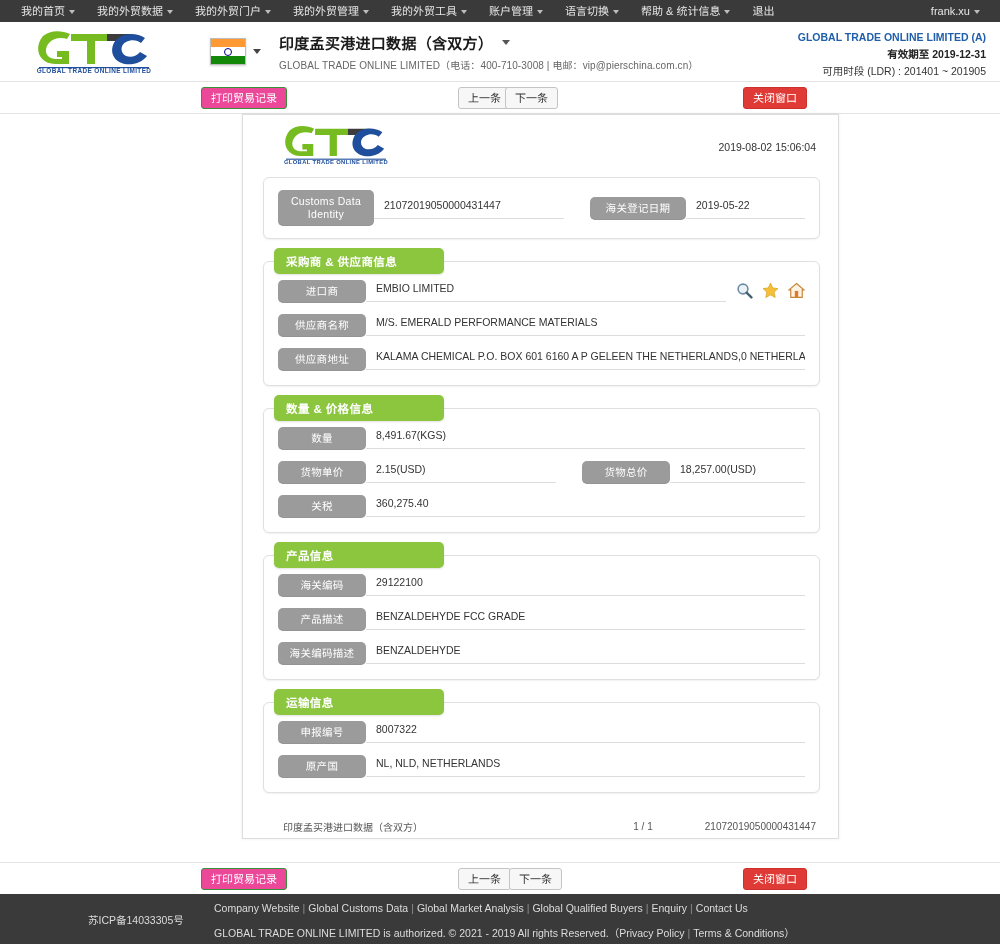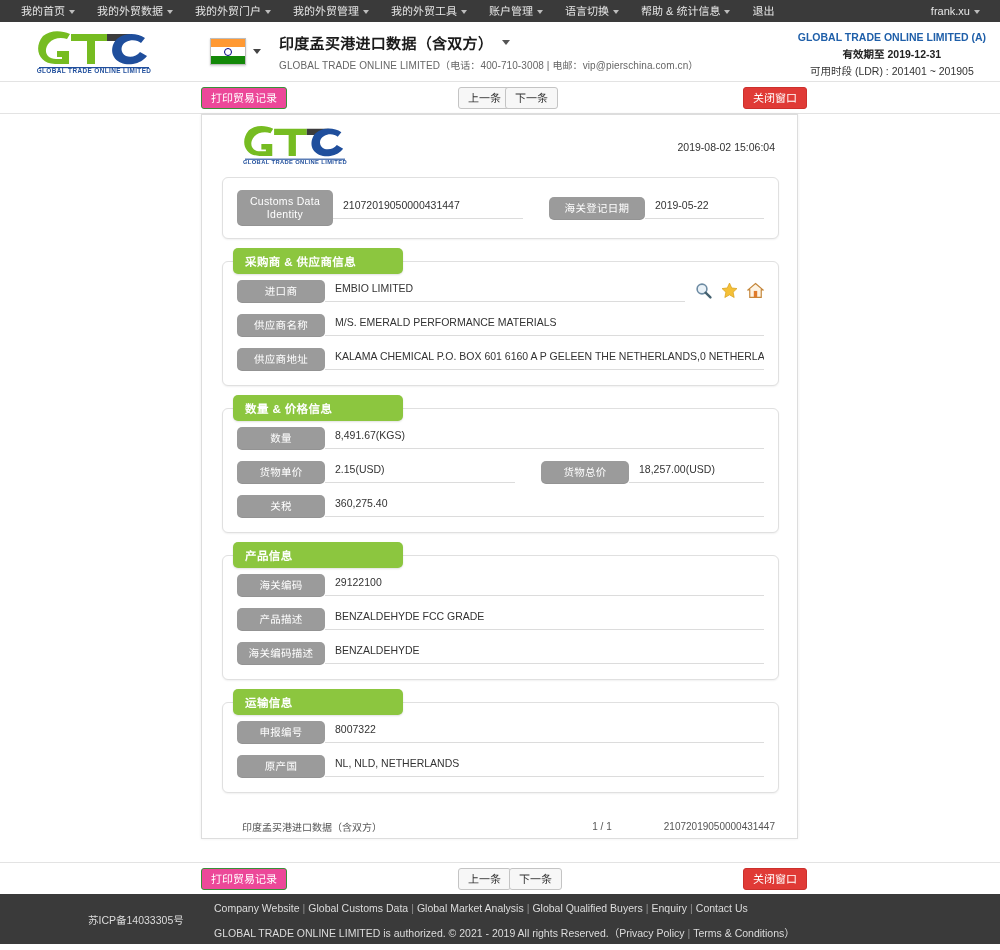--- a/index.html
+++ b/index.html
@@ -100,21 +100,21 @@
     font-size: 10px;
     color: #666;
     margin-top: 4px;
     letter-spacing: .1px;
   }
 
   .header-right {
     position: absolute;
     right: 14px;
     top: 8px;
-    text-align: center;
+    text-align: right;
     line-height: 15px;
   }
   .hr-company { color: #1f5fa9; font-size: 10.5px; font-weight: bold; }
   .hr-expiry { color: #222; font-size: 10.5px; font-weight: bold; margin-top: 2px; }
   .hr-ldr { color: #333; font-size: 10.5px; margin-top: 2px; }
 
   
   .toolbar {
     height: 32px;
     background: #fff;
@@ -141,20 +141,21 @@
   .toolbar.bottom .btn-print { left: 201px; }
   .toolbar.bottom .btn-prev  { left: 458px; }
   .toolbar.bottom .btn-next  { left: 509px; }
   .toolbar.bottom .btn-close { left: 743px; }
 
   
   .stage {
     background: #ffffff;
     height: 748px;
     position: relative;
+    margin-left: 41px;
   }
   .sheet {
     position: absolute;
     left: 201px;
     top: 0px;
     width: 597px;
     height: 725px;
     background: #ffffff;
     border: 1px solid #dddddd;
     box-shadow: 0 0 3px rgba(0,0,0,.07);

